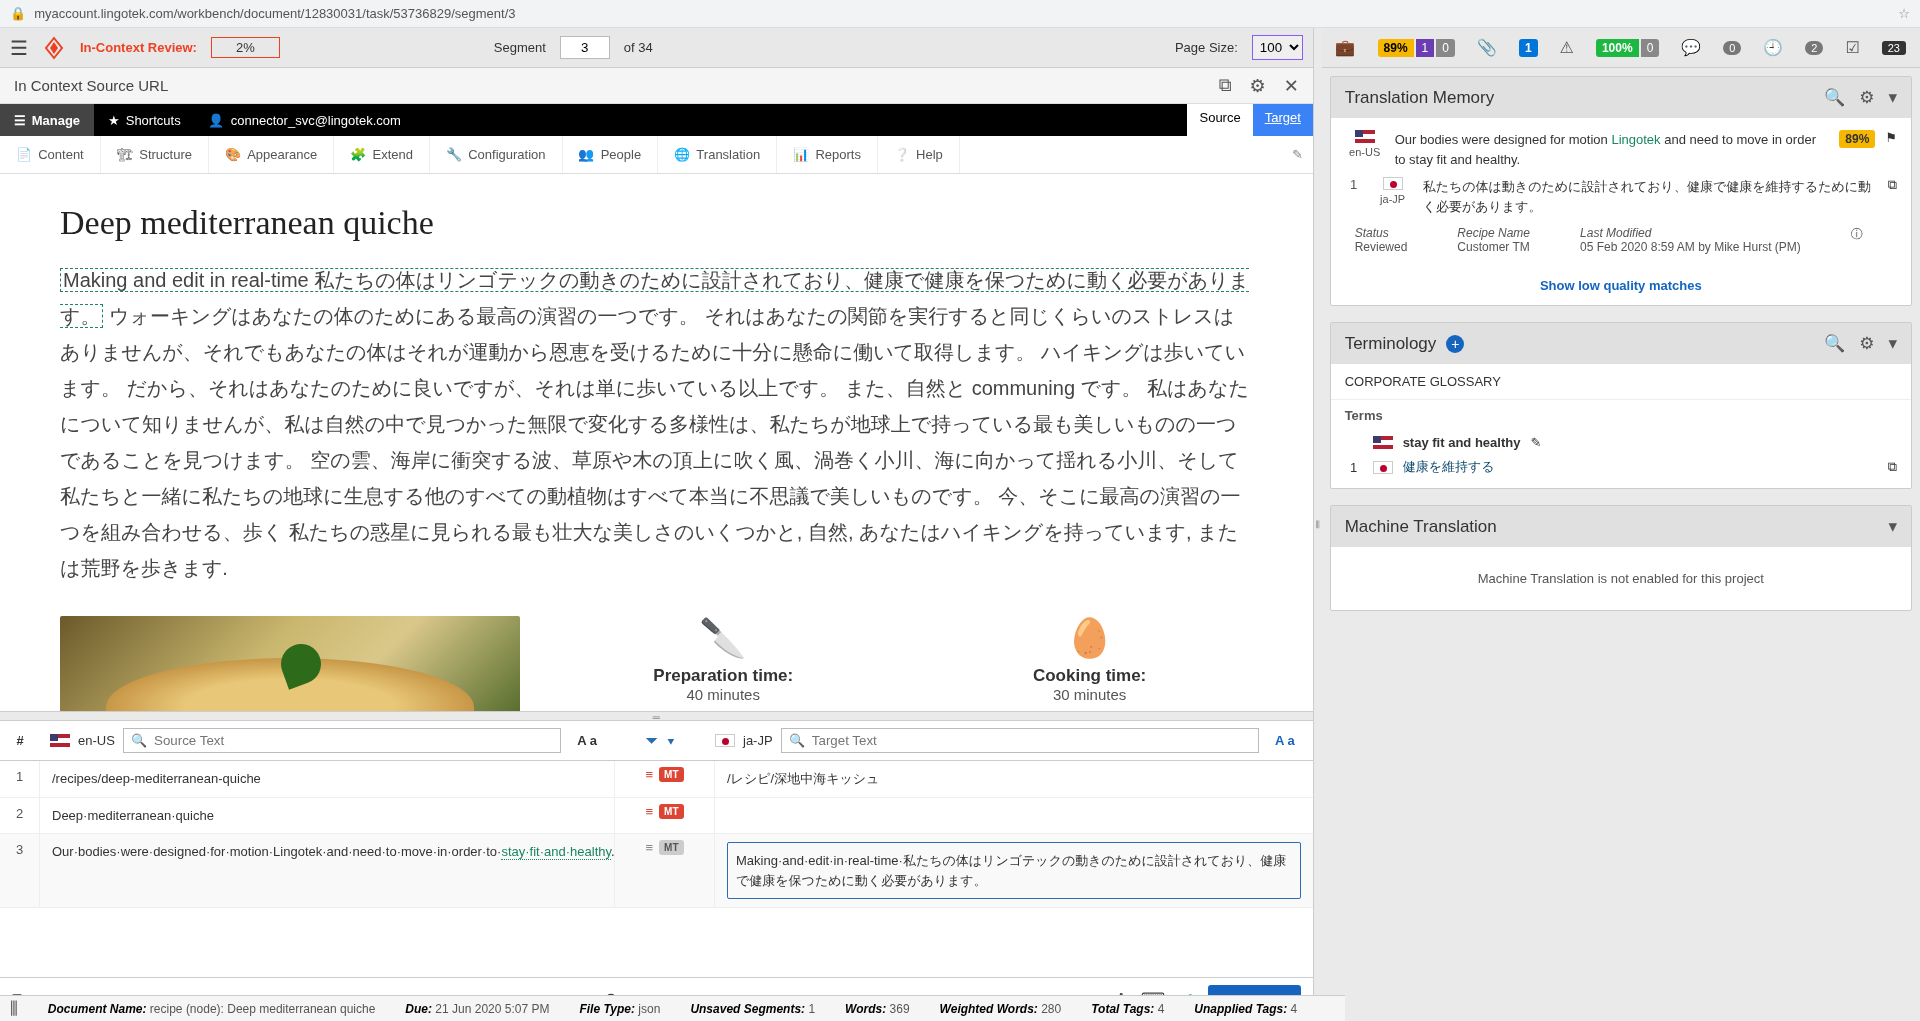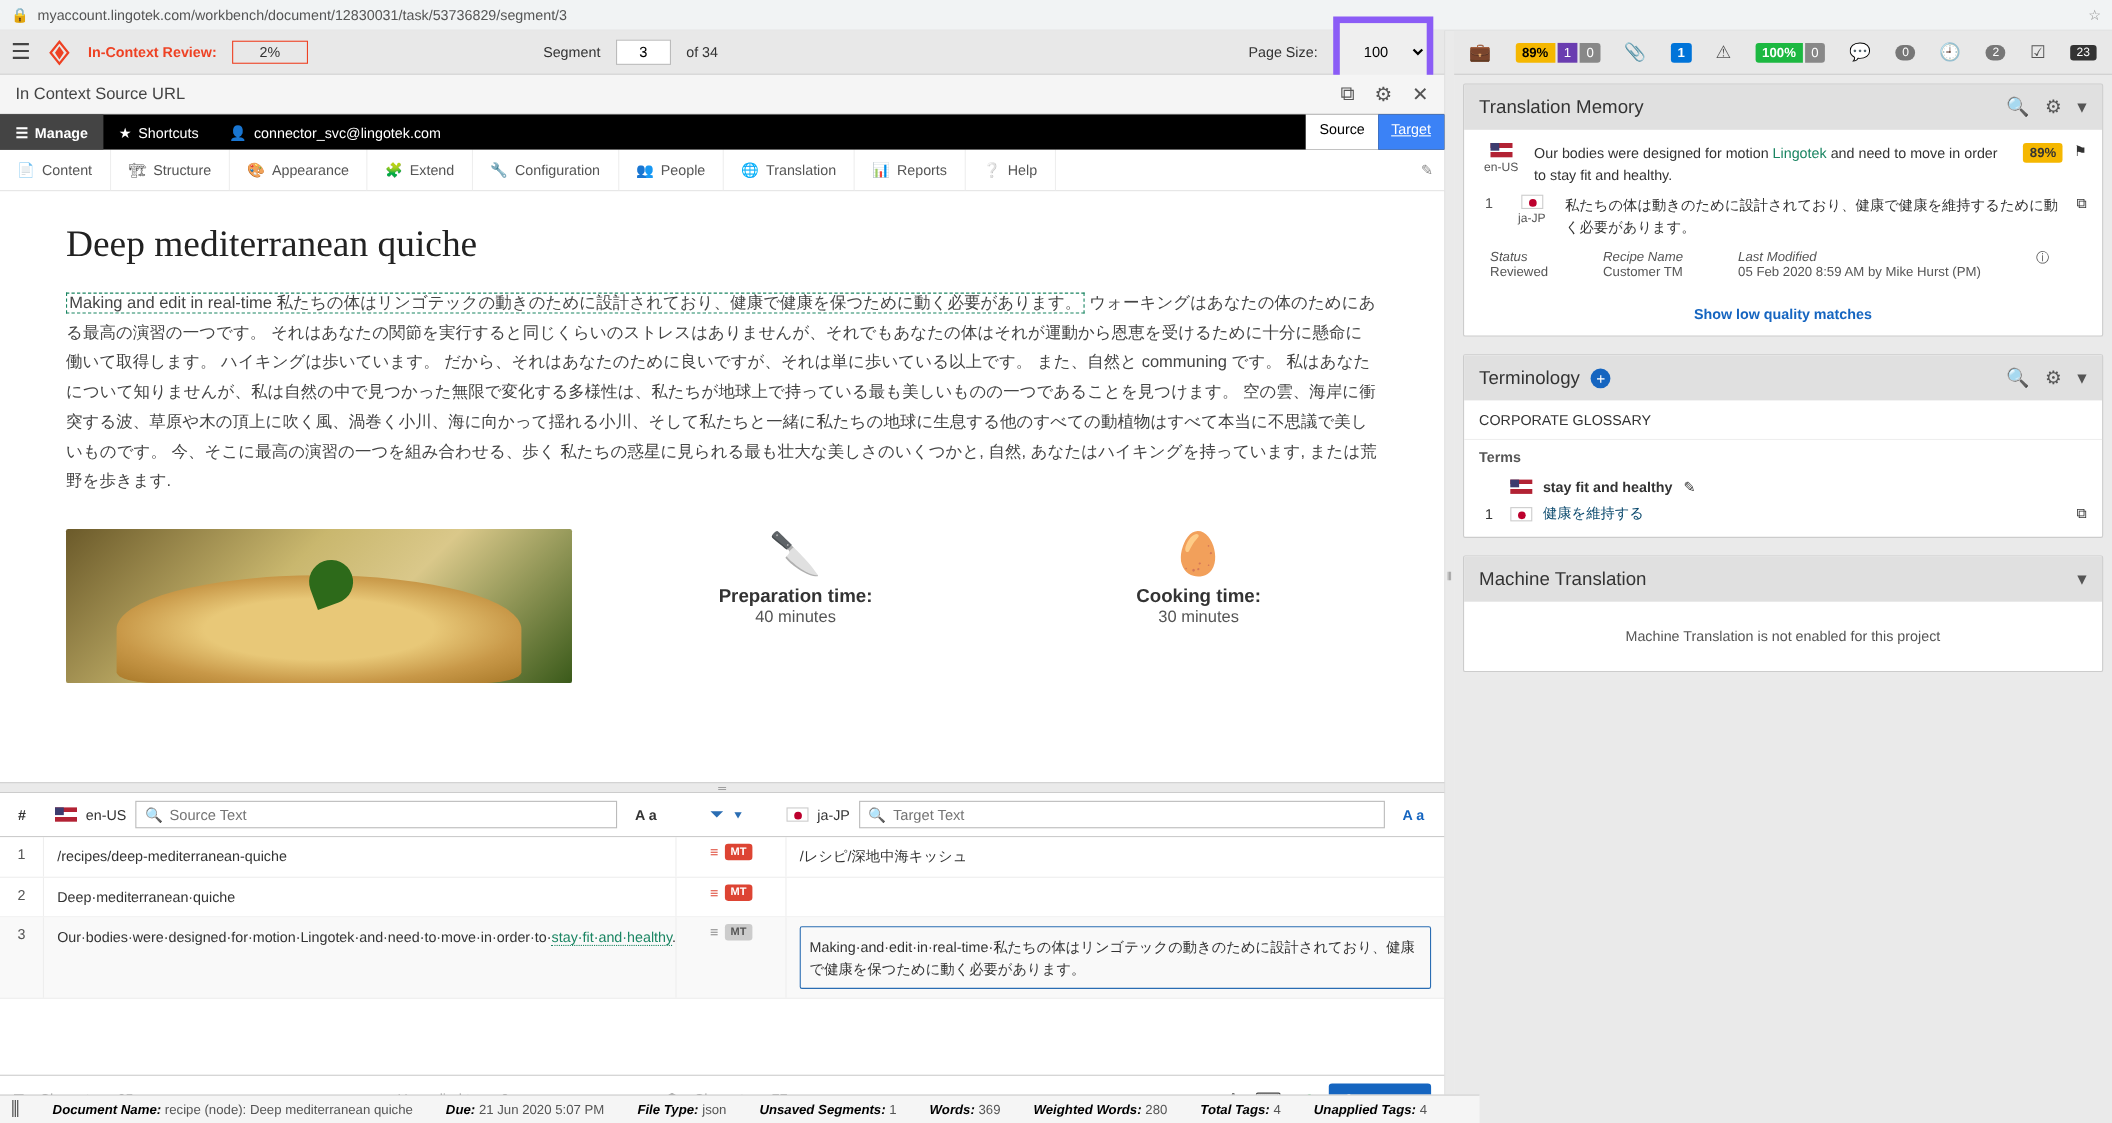--- a/index.html
+++ b/index.html
@@ -8,39 +8,39 @@
 .url-bar .lock { margin-right:8px; }
 .url-bar .star { margin-left:auto; color:#888; }
 .main-layout { display:flex; height:993px; }
 .left-pane { width:1345px; border-right:1px solid #ccc; display:flex; flex-direction:column; background:#fff; }
 .toolbar { height:40px; background:#e8e8e8; display:flex; align-items:center; padding:0 10px; gap:14px; border-bottom:1px solid #ccc; }
 .ham { cursor:pointer; font-size:20px; color:#444; }
 .logo { width:24px; height:24px; }
 .task-label { color:#ee4123; font-weight:bold; }
 .progress-box { border:1px solid #ee4123; padding:2px 24px; color:#333; }
 .seg-input { width:50px; text-align:center; border:1px solid #bbb; padding:3px; }
-select { border:6px solid #8b5cf6; padding:18px; }
+select { border:1px solid #8b5cf6; padding:3px; }
 .context-header { height:36px; background:#f5f5f5; border-bottom:1px solid #ddd; display:flex; align-items:center; padding:0 14px; }
 .context-header .ctxtitle { font-size:15px; color:#444; }
 .context-header .icons { margin-left:auto; display:flex; gap:18px; font-size:18px; color:#555; }
 .drupal-bar { height:32px; background:#000; color:#fff; display:flex; align-items:center; position:relative; padding:0; font-size:13px; }
 .drupal-bar .item { display:flex; align-items:center; gap:6px; padding:0 14px; height:100%; cursor:pointer; }
 .drupal-bar .item.manage { background:#444; font-weight:bold; }
 .drupal-bar .toggle { margin-left:auto; display:flex; height:100%;text-decoration:underline; }
 .drupal-bar .toggle span { padding:6px 12px; }
 .drupal-bar .src { background:#fff; color:#000; }
 .drupal-bar .tgt { background:#3b82f6; color:#fff; }
 .drupal-tabs { height:38px; background:#fff; border-bottom:1px solid #ddd; display:flex; align-items:center; }
 .drupal-tabs .tab { display:flex; align-items:center; gap:6px; padding:0 16px; height:100%; border-right:1px solid #eee; color:#555; cursor:pointer; font-size:13px; }
 .preview-area { flex:1; overflow:auto; background:#fff; padding:30px 60px; position:relative; }
 .preview-area h1 { font-family:Georgia,serif; font-size:34px; font-weight:normal; color:#222; margin-bottom:20px; }
 .preview-area .meta { margin:14px 0; font-size:15px; }
 .preview-area .meta b { font-weight:bold; }
 .preview-area .meta a { color:#1a8562; text-decoration:underline; }
-.jp-body { font-size:15px; line-height:1.8; color:#444; margin-top:20px; }
+.jp-body { font-size:20px; line-height:1.8; color:#444; margin-top:20px; }
 .highlight-box { border:1px dashed #1a8562; padding:0 2px; }
 .cook-row { display:flex; gap:40px; margin-top:30px; align-items:flex-start; }
 .quiche-img { width:460px; height:140px; background:linear-gradient(135deg,#6b5a2a,#c9b76e 40%,#dac88a 60%,#3a5a1a); border-radius:2px; position:relative; overflow:hidden; }
 .quiche-crust { position:absolute; left:10%; bottom:0; width:80%; height:70%; background:radial-gradient(ellipse at center,#e8c878 40%,#c89848 70%,#a87828); border-radius:50% 50% 10% 10%; }
 .basil { position:absolute; left:48%; top:20%; width:40px; height:40px; background:#2d6a1a; border-radius:50% 50% 50% 0; transform:rotate(-20deg); }
 .cook-col { flex:1; text-align:center; }
 .cook-col .ico { font-size:38px; color:#e76a33; }
 .cook-col .lbl { font-size:17px; font-weight:bold; margin-top:6px; }
 .cook-col .val { font-size:15px; color:#555; }
 .splitter-h { height:10px; background:#eaeaea; border-top:1px solid #ccc; border-bottom:1px solid #ccc; text-align:center; color:#888; font-size:10px; cursor:row-resize; }

